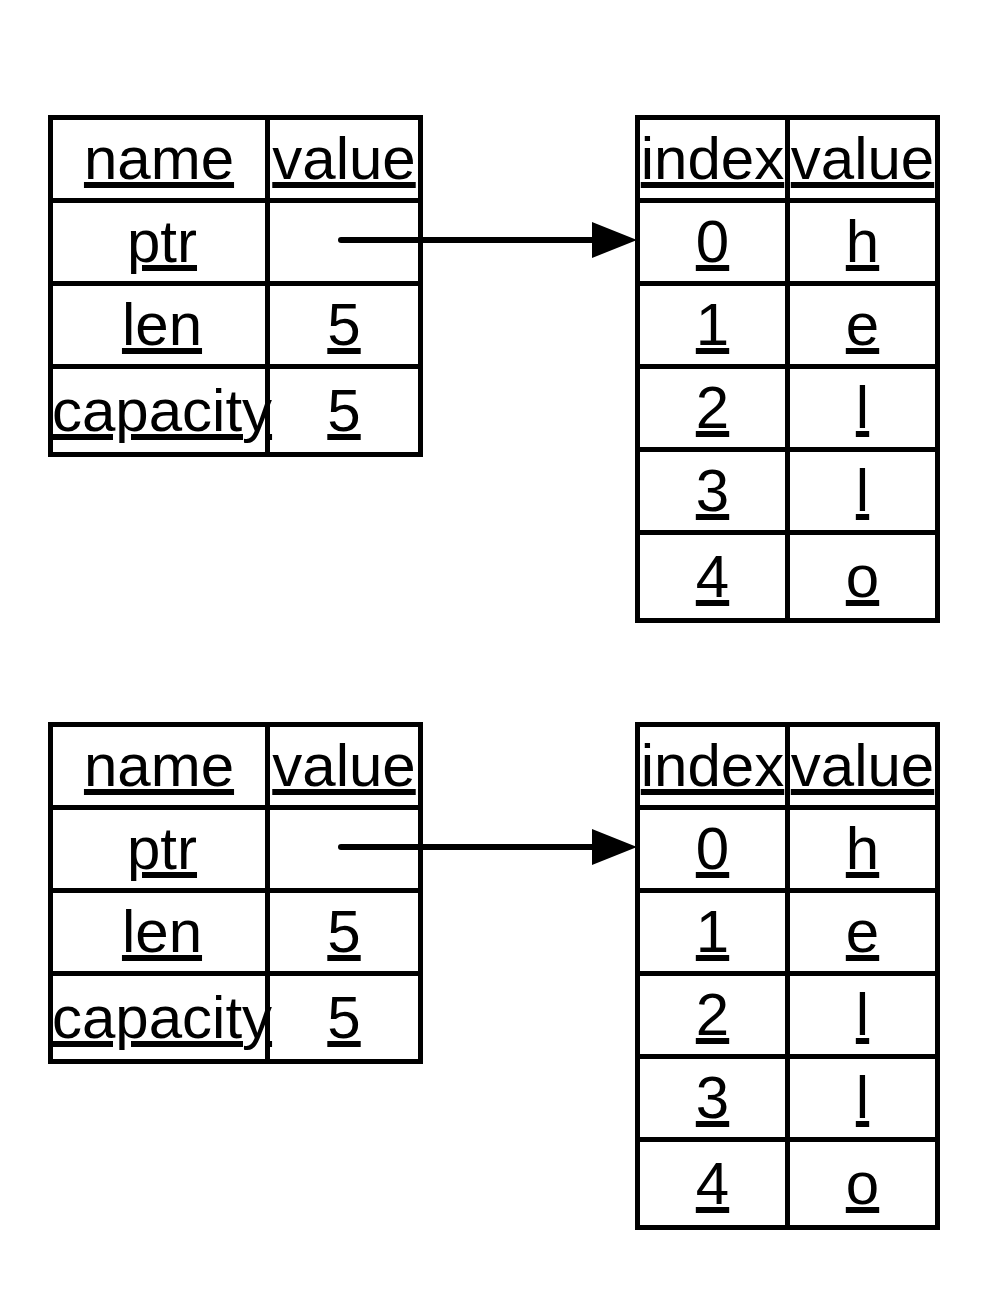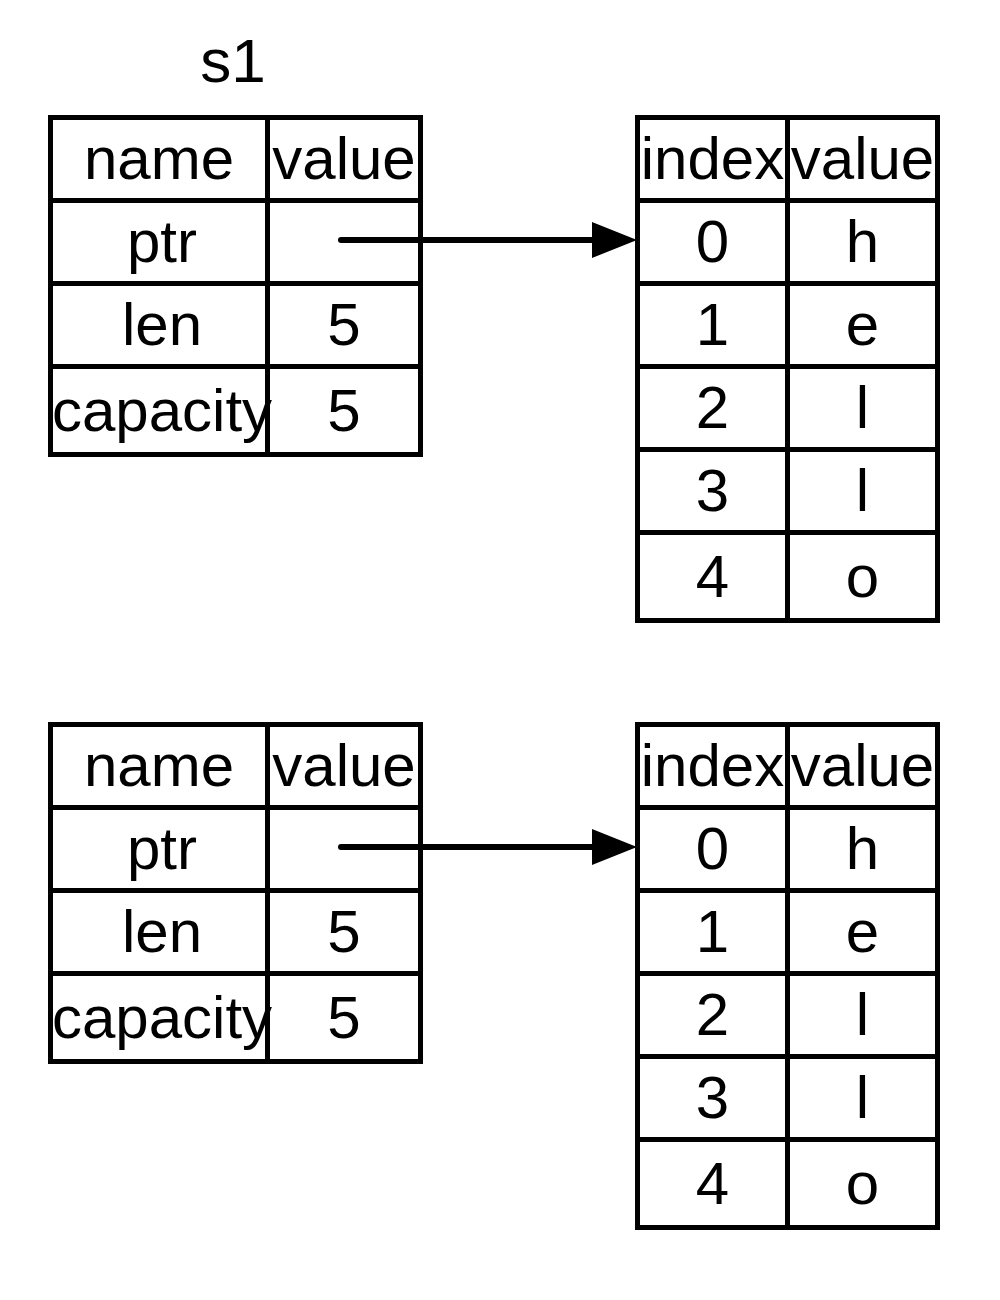--- a/index.html
+++ b/index.html
@@ -23,20 +23,21 @@
     text-align: center;
     font-size: 62px;
     line-height: 70px;
     white-space: nowrap;
   }
   .tbl {
     position: absolute;
     display: grid;
     border: 5px solid #000000;
     background: #ffffff;
+    text-decoration: underline;
   }
   .stack-tbl {
     grid-template-columns: 217px 148px;
     grid-template-rows: repeat(4, 83px);
   }
   .heap-tbl {
     grid-template-columns: 150px 145px;
     grid-template-rows: repeat(6, 83px);
   }
   .cell {
@@ -56,21 +57,20 @@
     position: absolute;
     width: 310px;
     height: 60px;
   }
 </style>
 </head>
 <body>
 
 <div class="canvas">
 
-  <div class="group-title" style="top:26px">s1</div>
 
   <div class="tbl stack-tbl" style="left:48px; top:115px">
     <div class="cell c0 bb">name</div>
     <div class="cell bb">value</div>
 
     <div class="cell c0 bb pad">ptr</div>
     <div class="cell bb"></div>
 
     <div class="cell c0 bb pad">len</div>
     <div class="cell bb">5</div>

